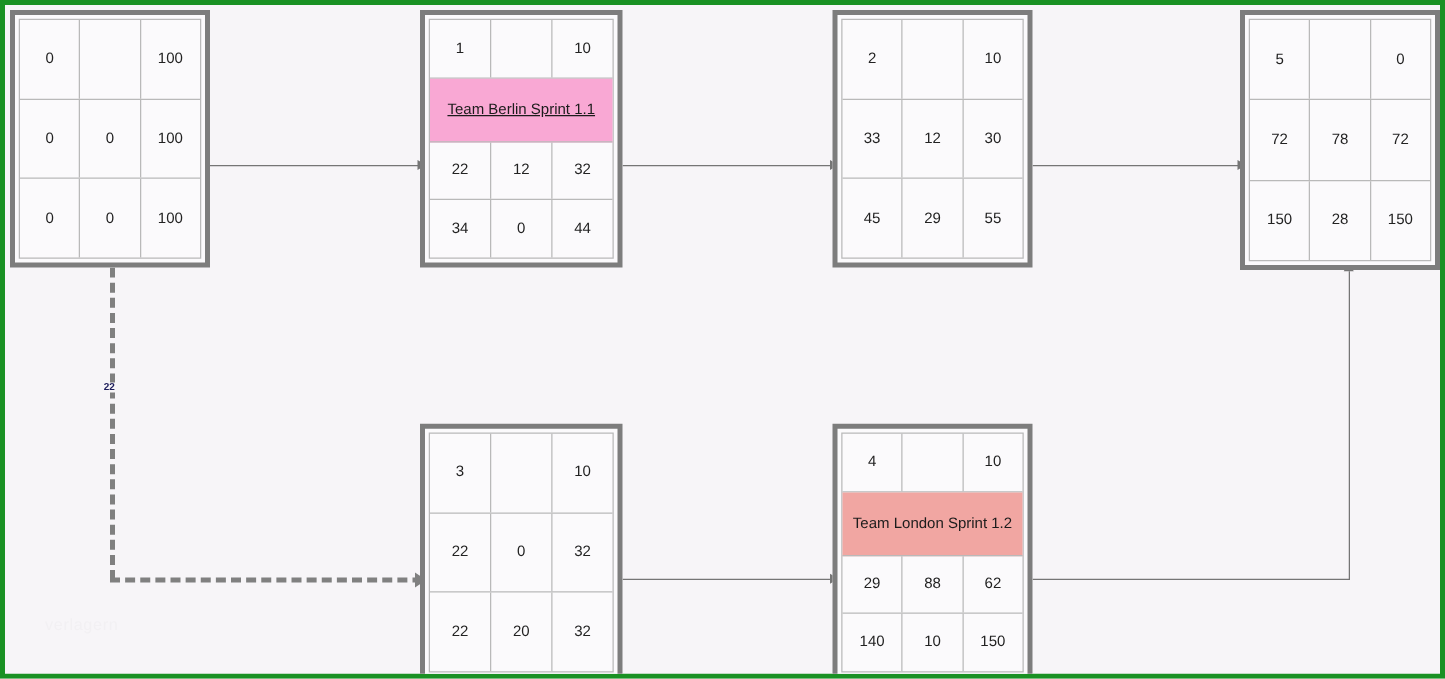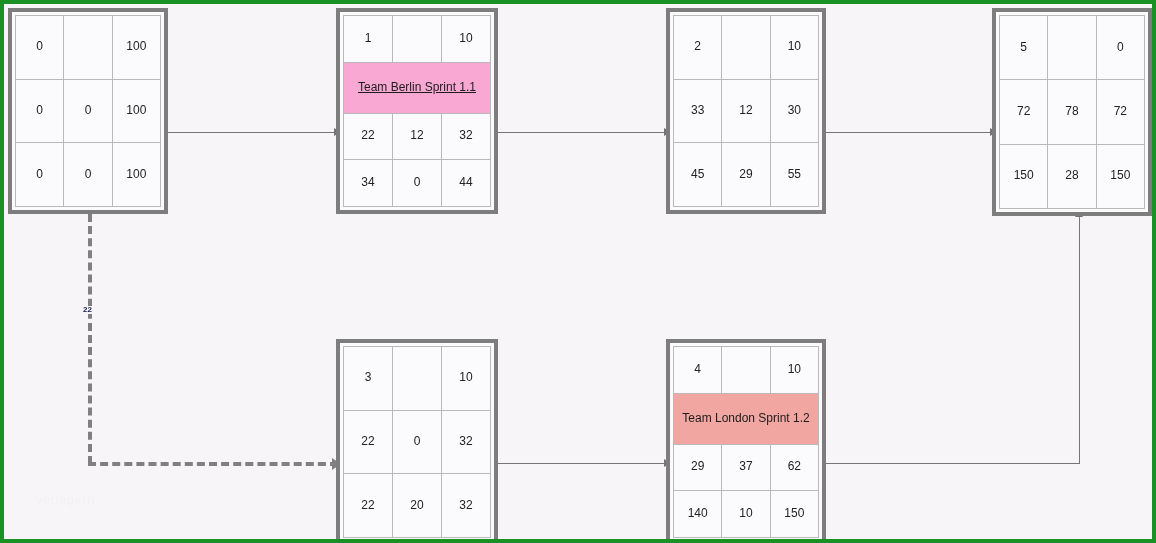--- a/index.html
+++ b/index.html
@@ -259,21 +259,21 @@
   <div class="node" style="left:662px; top:335px; width:160px; height:206px;">
     <div class="node-inner">
       <div class="row">
         <div class="cell">4</div>
         <div class="cell"></div>
         <div class="cell">10</div>
       </div>
       <div class="title-row title-pink">Team London Sprint 1.2</div>
       <div class="row">
         <div class="cell">29</div>
-        <div class="cell">37</div>
+        <div class="cell">88</div>
         <div class="cell">62</div>
       </div>
       <div class="row">
         <div class="cell">140</div>
         <div class="cell">10</div>
         <div class="cell">150</div>
       </div>
     </div>
   </div>
 

